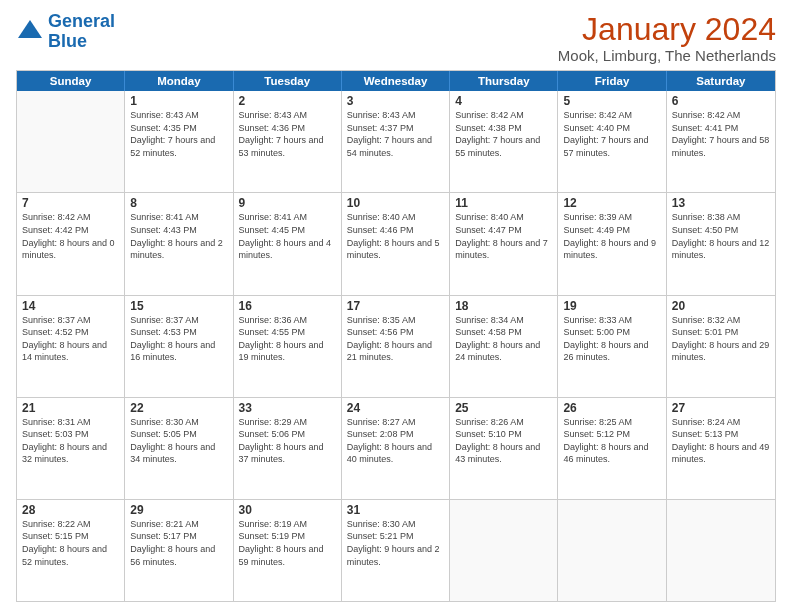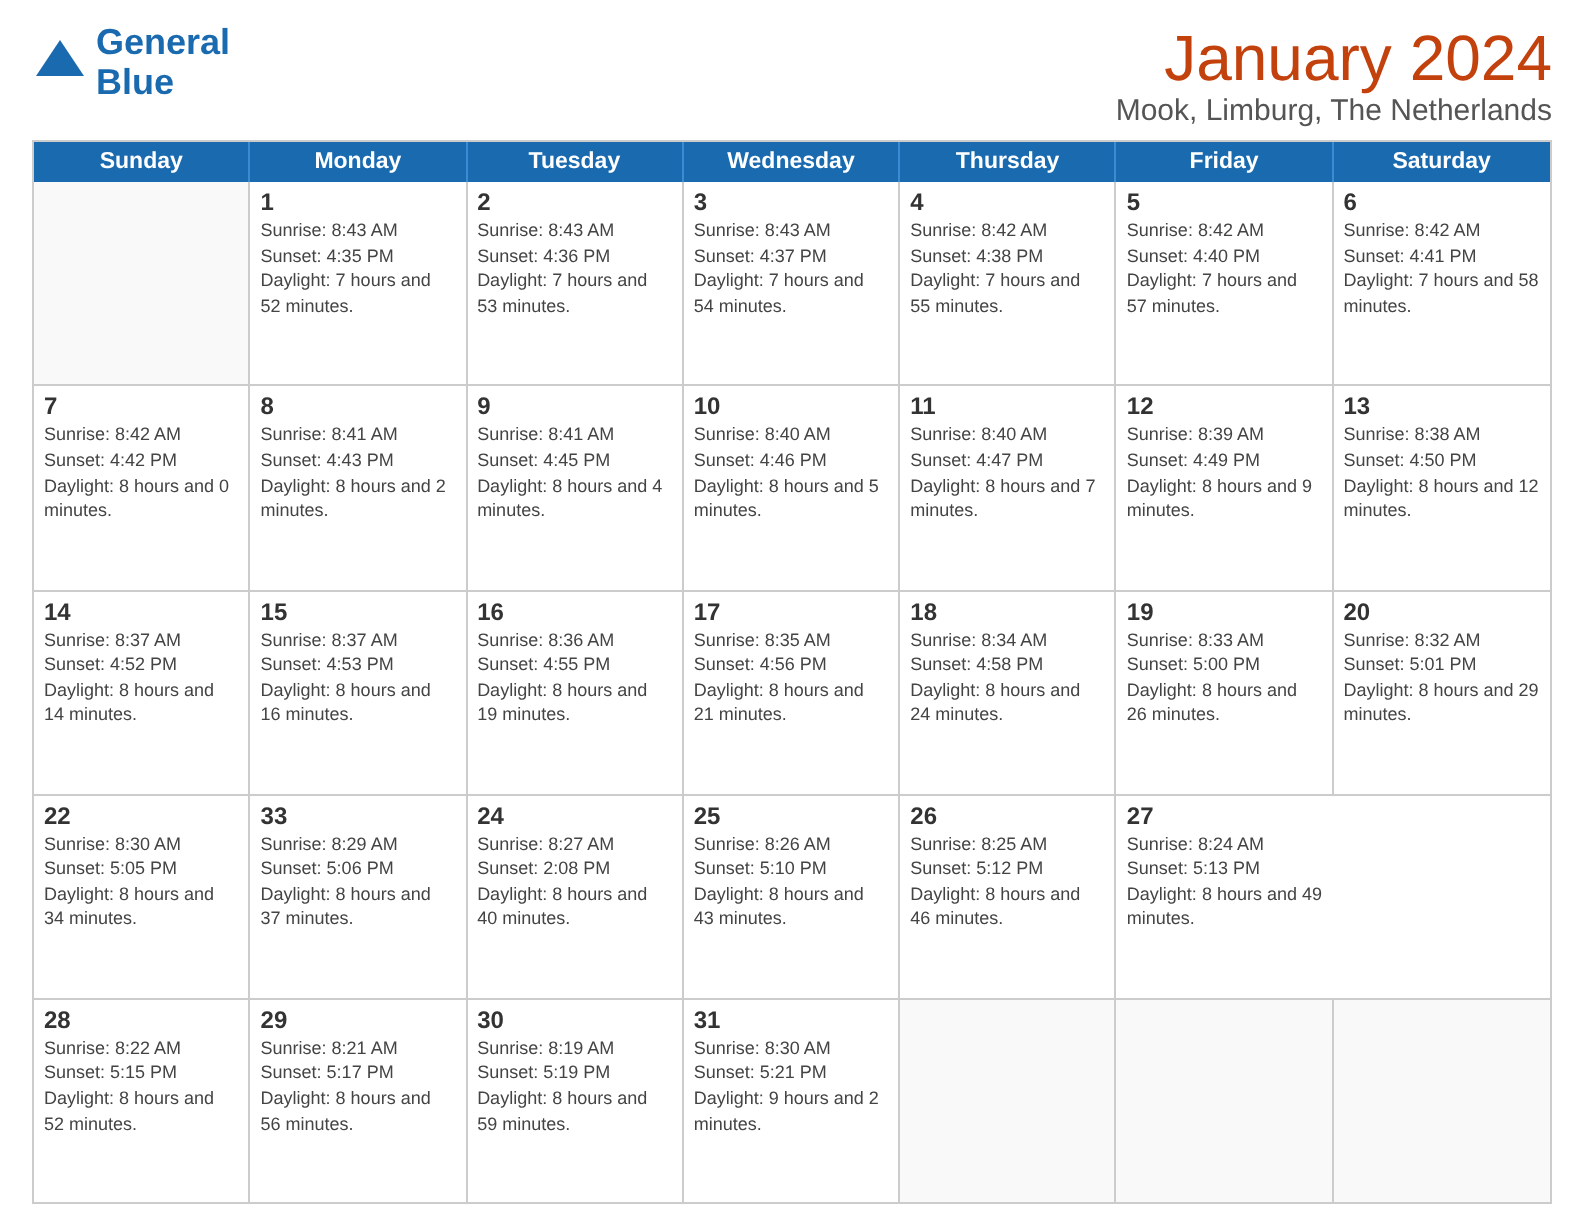--- a/index.html
+++ b/index.html
@@ -260,20 +260,26 @@
           </div>
           <div class="cal-cell">
             <span class="day-num">20</span>
             <div class="cell-text" style="white-space: pre-line;">Sunrise: 8:32 AM
 Sunset: 5:01 PM
 Daylight: 8 hours and 29 minutes.</div>
           </div>
         </div>
         <div class="cal-row">
           <div class="cal-cell">
+            <span class="day-num">21</span>
+            <div class="cell-text" style="white-space: pre-line;">Sunrise: 8:31 AM
+Sunset: 5:03 PM
+Daylight: 8 hours and 32 minutes.</div>
+          </div>
+          <div class="cal-cell">
             <span class="day-num">22</span>
             <div class="cell-text" style="white-space: pre-line;">Sunrise: 8:30 AM
 Sunset: 5:05 PM
 Daylight: 8 hours and 34 minutes.</div>
           </div>
           <div class="cal-cell">
             <span class="day-num">33</span>
             <div class="cell-text" style="white-space: pre-line;">Sunrise: 8:29 AM
 Sunset: 5:06 PM
 Daylight: 8 hours and 37 minutes.</div>

